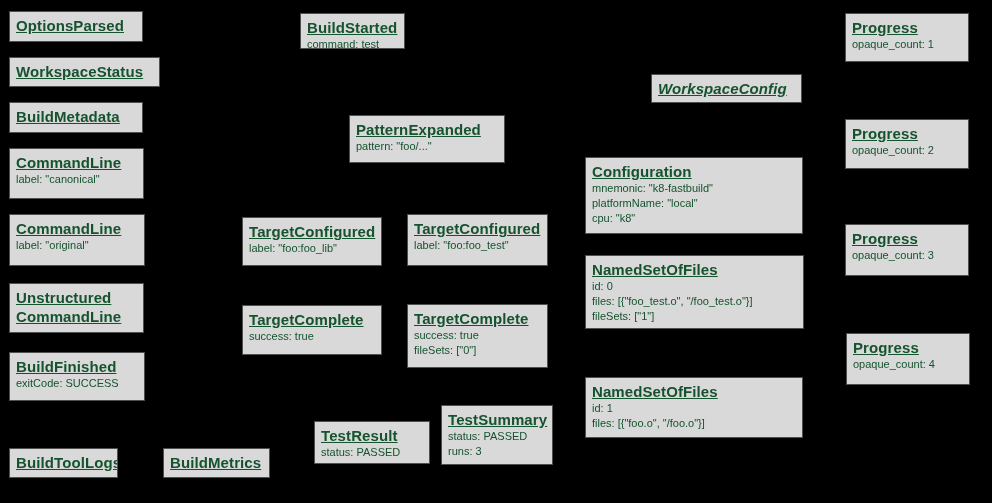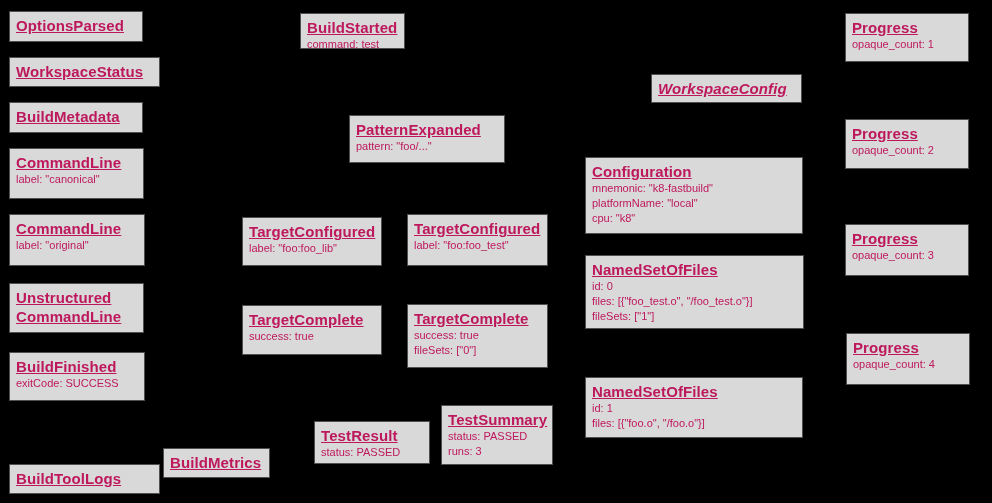--- a/index.html
+++ b/index.html
@@ -13,21 +13,21 @@
     height: 503px;
     background: #000000;
     overflow: hidden;
   }
   .node {
     position: absolute;
     box-sizing: border-box;
     background: #d9d9d9;
     border: 1px solid #4f4f4f;
     padding: 4px 6px 3px 6px;
-    color: #be185d;
+    color: #14532d;
     overflow: hidden;
   }
   .node-title {
     font-size: 15px;
     line-height: 19px;
     font-weight: bold;
     text-decoration: underline;
     white-space: nowrap;
     letter-spacing: 0.1px;
   }
@@ -67,21 +67,21 @@
   <div class="node" style="left:9px;top:283px;width:135px;height:50px;">
     <div class="node-title">Unstructured</div>
     <div class="node-title">CommandLine</div>
   </div>
 
   <div class="node" style="left:9px;top:352px;width:136px;height:49px;">
     <div class="node-title">BuildFinished</div>
     <div class="node-line">exitCode: SUCCESS</div>
   </div>
 
-  <div class="node" style="left:9px;top:448px;width:151px;height:30px;margin-top:16px;">
+  <div class="node" style="left:9px;top:448px;width:109px;height:30px;">
     <div class="node-title">BuildToolLogs</div>
   </div>
 
   <div class="node" style="left:163px;top:448px;width:107px;height:30px;">
     <div class="node-title">BuildMetrics</div>
   </div>
 
   <div class="node" style="left:300px;top:13px;width:105px;height:36px;">
     <div class="node-title">BuildStarted</div>
     <div class="node-line">command: test</div>

